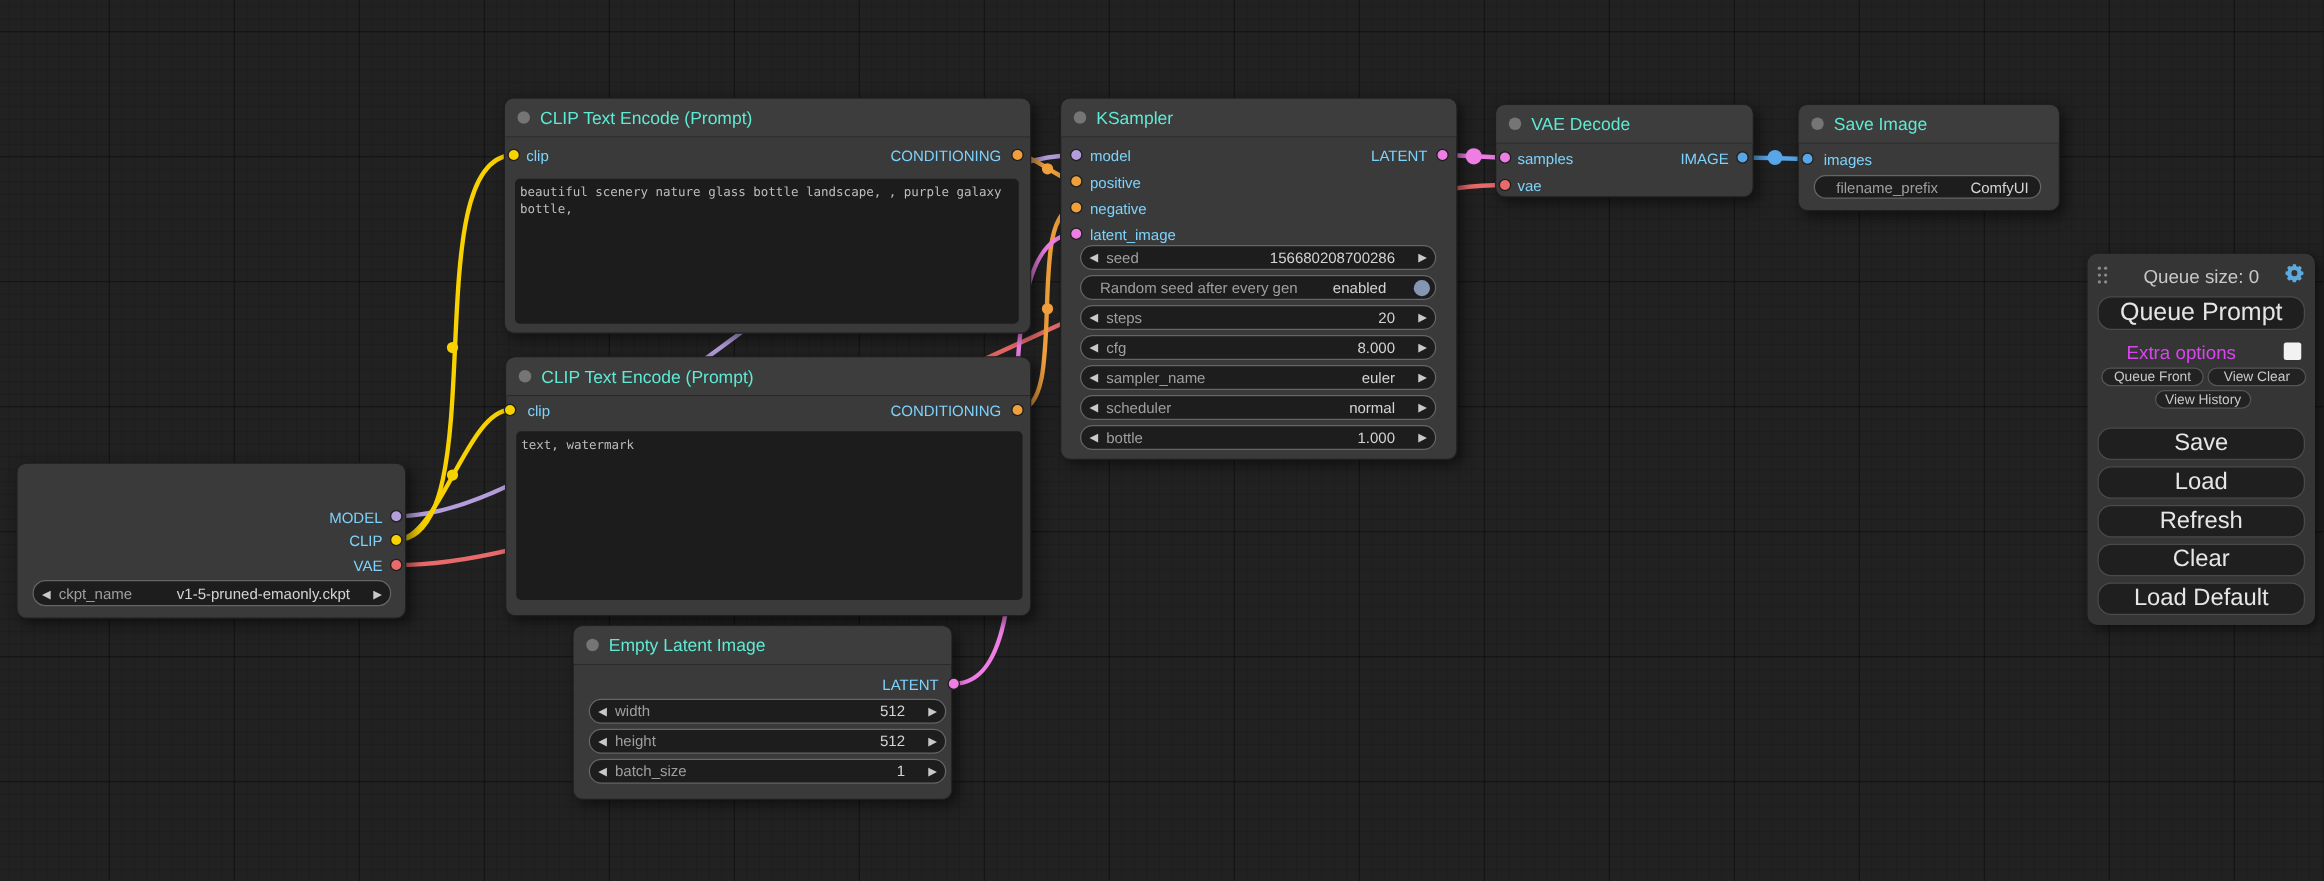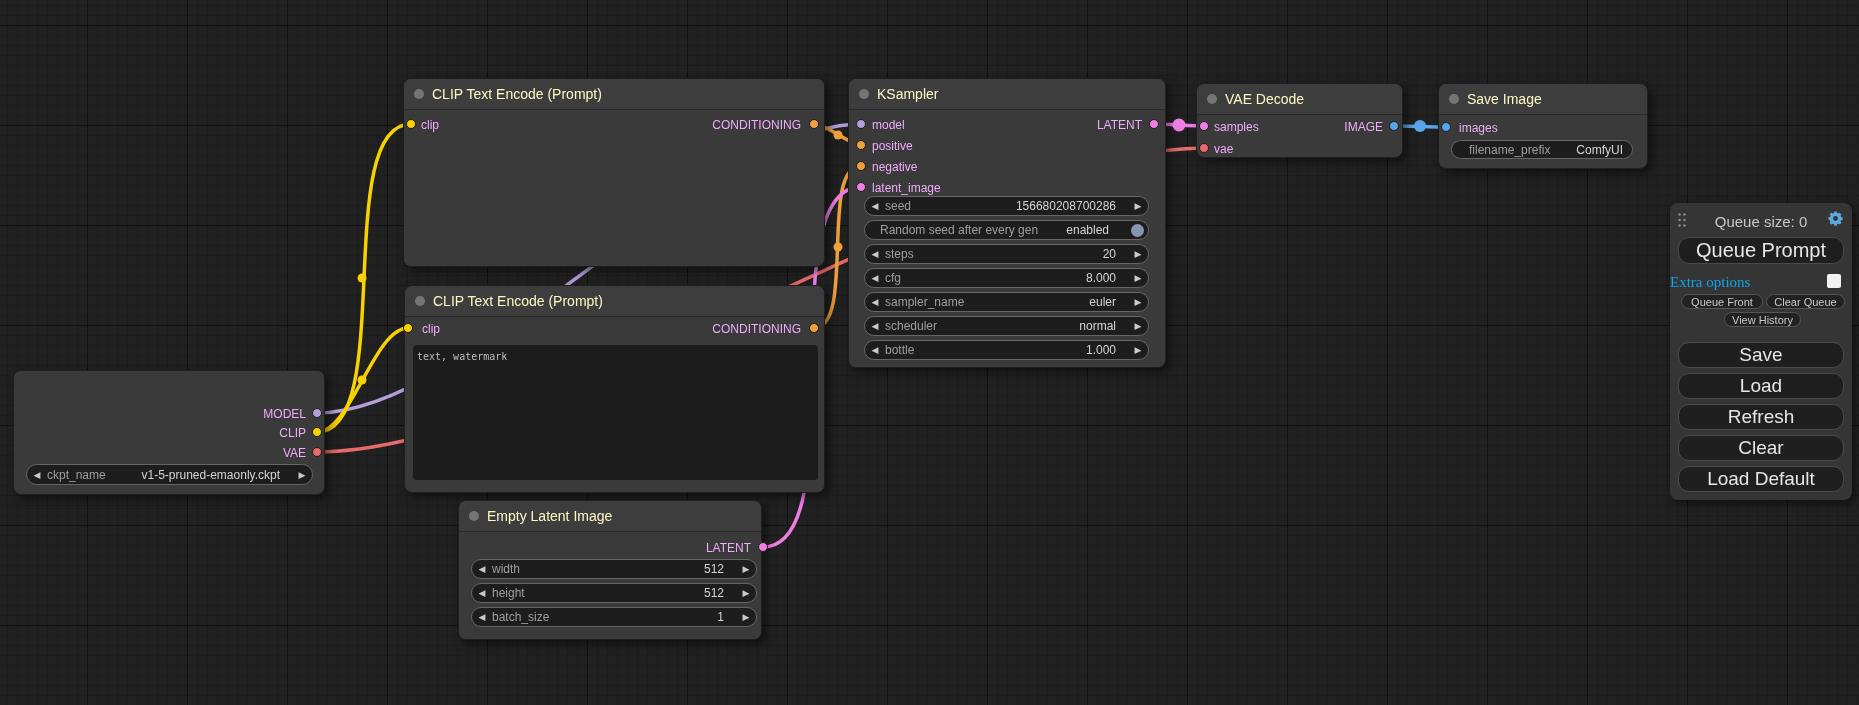--- a/index.html
+++ b/index.html
@@ -23,22 +23,22 @@
     position:absolute;z-index:2;background:#3a3a3a;
     border:1px solid #1f1f1f;border-radius:8px;
     box-shadow:4px 4px 10px rgba(0,0,0,.5);
     box-sizing:border-box;
   }
   .ntitle{
     position:relative;height:30px;background:#3d3d3d;
     border-bottom:1px solid #2a2a2a;border-radius:7px 7px 0 0;
   }
   .tdot{position:absolute;left:10px;top:10px;width:10px;height:10px;border-radius:50%;background:#757575;}
-  .ttext{position:absolute;left:28px;top:7px;font-size:14px;color:#fef9c3;white-space:nowrap;}
-  .plabel{position:absolute;font-size:12px;color:#f0abfc;white-space:nowrap;}
+  .ttext{position:absolute;left:28px;top:7px;font-size:14px;color:#5eead4;white-space:nowrap;}
+  .plabel{position:absolute;font-size:12px;color:#7dd3fc;white-space:nowrap;}
   .plabel.out{text-align:left;}
 
   .widget{
     position:absolute;height:20px;background:#1d1d1d;
     border:1px solid #666;border-radius:11px;
     display:flex;align-items:center;font-size:12px;box-sizing:border-box;
   }
   .warr{width:20px;text-align:center;font-size:9px;color:#c9c9c9;line-height:18px;flex:0 0 auto;}
   .wlabel{color:#9f9f9f;white-space:nowrap;}
   .wvalue{margin-left:auto;padding-right:12px;color:#d4d4d4;white-space:nowrap;}
@@ -67,21 +67,21 @@
     display:flex;align-items:center;justify-content:center;
     font-family:"Liberation Sans", sans-serif;
   }
   .qbig{height:26px;font-size:19px;border-radius:11px;}
   .qsmall{
     position:absolute;box-sizing:border-box;height:15px;
     background:#222;border:1px solid #555;border-radius:8px;
     color:#c9c9c9;font-size:11px;display:flex;align-items:center;justify-content:center;
     font-family:"Liberation Sans", sans-serif;white-space:nowrap;
   }
-  .extra-label{position:absolute;left:0;top:71px;width:150px;text-align:left;font-size:15px;color:#0ea5e9;font-family:Liberation Serif, serif;}
+  .extra-label{position:absolute;left:0;top:71px;width:150px;text-align:center;font-size:15px;color:#d946ef;}
   .extra-check{position:absolute;right:11px;top:71px;width:14px;height:14px;background:#f2f2f2;border-radius:2px;}
 </style>
 </head>
 <body>
 
 <div id="canvas">
 
   <svg id="wire-layer" class="layer" width="1859" height="705">
     <g fill="none" stroke-width="3.5" stroke-linecap="round">
       <path d="M317,413 C471,413 708,124 861,124" stroke="#b39ddb"></path>
@@ -108,20 +108,21 @@
     </div>
   </div>
 
   <div class="node" style="left:403px;top:78px;width:422px;height:189px">
     <div class="ntitle">
       <span class="tdot"></span>
       <span class="ttext">CLIP Text Encode (Prompt)</span>
     </div>
     <span class="plabel" style="left:17px;top:39px">clip</span>
     <span class="plabel out" style="right:23px;top:39px">CONDITIONING</span>
+    <div class="prompt" style="left:8px;top:64px;width:403px;height:116px">beautiful scenery nature glass bottle landscape, , purple galaxy bottle,</div>
   </div>
 
   <div class="node" style="left:404px;top:285px;width:421px;height:208px">
     <div class="ntitle">
       <span class="tdot"></span>
       <span class="ttext">CLIP Text Encode (Prompt)</span>
     </div>
     <span class="plabel" style="left:17px;top:36px">clip</span>
     <span class="plabel out" style="right:23px;top:36px">CONDITIONING</span>
     <div class="prompt" style="left:8px;top:59px;width:405px;height:135px">text, watermark</div>
@@ -274,21 +275,21 @@
     <svg class="qgear" viewBox="0 0 24 24">
       <path fill-rule="evenodd" d="M10.3 2h3.4l.5 2.2 1.9.8 1.9-1.2 2.4 2.4-1.2 1.9.8 1.9 2.2.5v3.4l-2.2.5-.8 1.9 1.2 1.9-2.4 2.4-1.9-1.2-1.9.8-.5 2.2h-3.4l-.5-2.2-1.9-.8-1.9 1.2-2.4-2.4 1.2-1.9-.8-1.9L2 13.7v-3.4l2.2-.5.8-1.9-1.2-1.9 2.4-2.4 1.9 1.2 1.9-.8.5-2.2z M12 8.6a3.4 3.4 0 1 0 0 6.8 3.4 3.4 0 0 0 0-6.8z" fill="#5da8dc"></path>
     </svg>
 
     <div class="qbtn qbig" style="top:34px;height:27px;font-size:20px">Queue Prompt</div>
 
     <span class="extra-label">Extra options</span>
     <span class="extra-check"></span>
 
     <div class="qsmall" style="left:11px;top:91px;width:82px">Queue Front</div>
-    <div class="qsmall" style="left:96px;top:91px;width:79px">Clear Queue</div>
+    <div class="qsmall" style="left:96px;top:91px;width:79px">View Clear</div>
     <div class="qsmall" style="left:54px;top:109px;width:77px">View History</div>
 
     <div class="qbtn qbig" style="top:139px">Save</div>
     <div class="qbtn qbig" style="top:170px">Load</div>
     <div class="qbtn qbig" style="top:201px">Refresh</div>
     <div class="qbtn qbig" style="top:232px">Clear</div>
     <div class="qbtn qbig" style="top:263px">Load Default</div>
   </div>
 
 </div>

